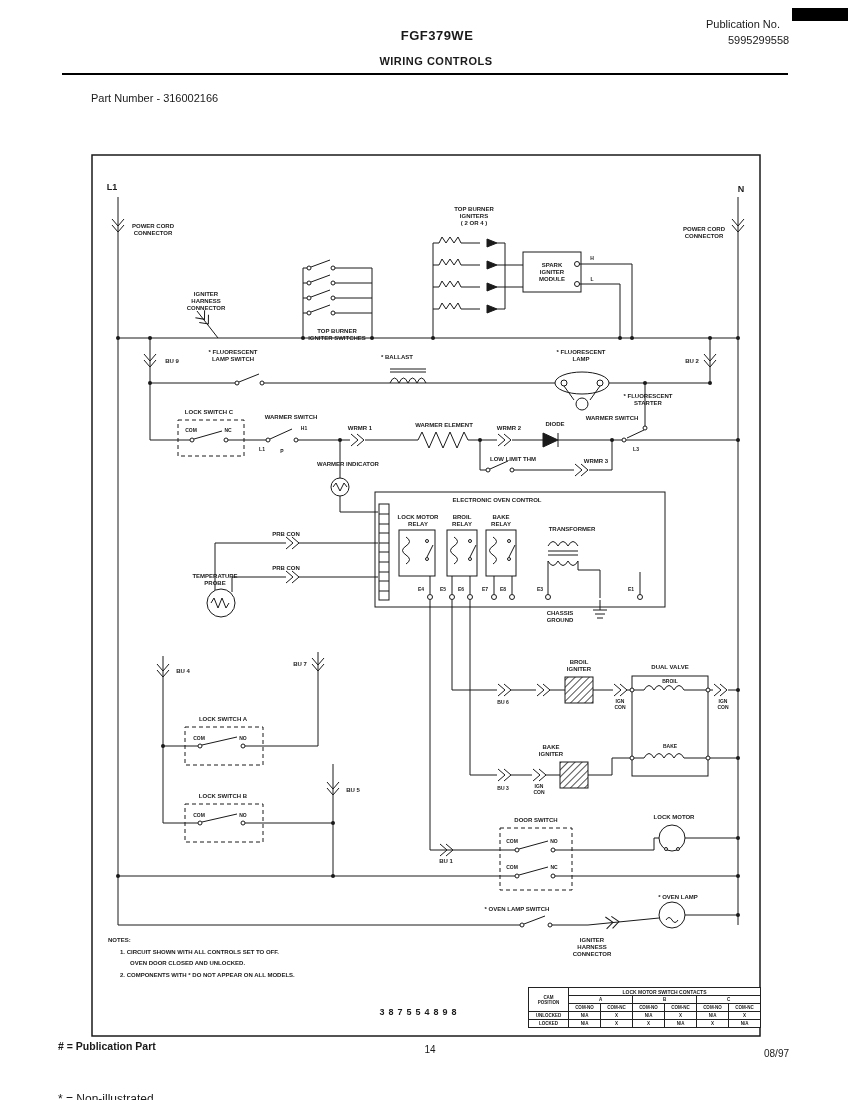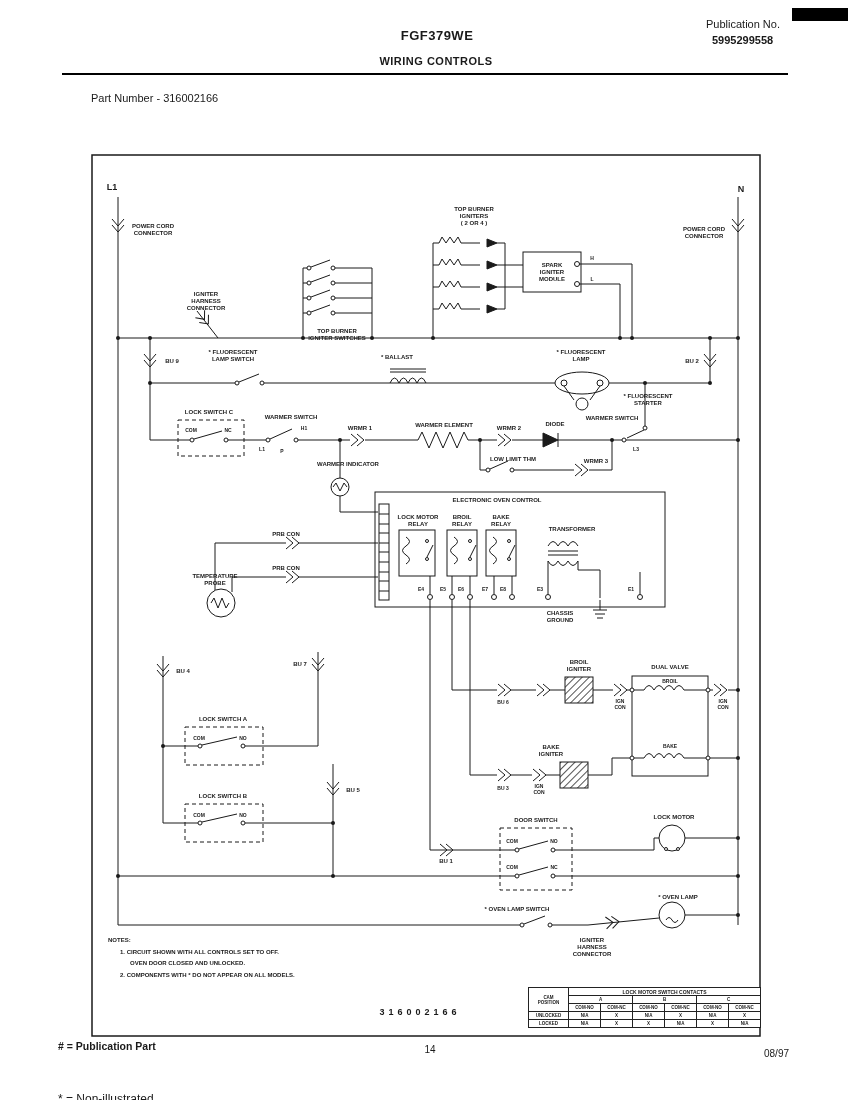--- a/index.html
+++ b/index.html
@@ -5,21 +5,21 @@
   * { margin:0; padding:0; box-sizing:border-box; }
   body { background:#fff; font-family:"Liberation Sans", sans-serif; }
   #page { position:relative; width:848px; height:1100px; background:#ffffff; color:#1a1a1a; overflow:hidden; }
   .abs { position:absolute; }
   .lbl { position:absolute; transform:translate(-50%,-50%); font-size:6px; font-weight:700;
          line-height:1.15; text-align:center; white-space:pre-line; color:#1a1a1a; }
   .lbl.sm { font-size:5px; }
   .lbl.big { font-size:9px; }
   .hdr-model { left:437px; top:28px; transform:translateX(-50%); font-size:13px; font-weight:700; letter-spacing:.5px; }
   .hdr-pub-label { left:706px; top:18px; font-size:11px; }
-  .hdr-pub-num { left:712px; top:34px; font-size:11px; font-weight:700; }
+  .hdr-pub-num { left:728px; top:34px; font-size:11px; font-weight:400; }
   .redact-bar { left:792px; top:8px; width:56px; height:13px; background:#000; }
   .hdr-title { left:436px; top:55px; transform:translateX(-50%); font-size:11px; font-weight:700; letter-spacing:.5px; }
   .hdr-rule { left:62px; top:73px; width:726px; height:2px; background:#000; }
   .hdr-part { left:91px; top:92px; font-size:11px; }
   .notes { left:108px; top:935px; font-size:6px; font-weight:700; }
   .notes div { line-height:11.5px; white-space:pre; }
   .diag-pn { left:420px; top:1007px; transform:translateX(-50%); font-size:9px; font-weight:700; letter-spacing:4px; }
   .ftr-func { left:58px; top:1040px; font-size:10.5px; font-weight:700; }
   .ftr-nonill { left:58px; top:1092px; font-size:12px; font-weight:400; }
   .ftr-page { left:430px; top:1044px; transform:translateX(-50%); font-size:10px; }
@@ -437,21 +437,21 @@
 CONNECTOR</div>
   </div>
 
   <div class="abs notes">
     <div>NOTES:</div>
     <div style="padding-left:12px">1. CIRCUIT SHOWN WITH ALL CONTROLS SET TO OFF.</div>
     <div style="padding-left:22px">OVEN DOOR CLOSED AND UNLOCKED.</div>
     <div style="padding-left:12px">2. COMPONENTS WITH * DO NOT APPEAR ON ALL MODELS.</div>
   </div>
 
-  <div class="abs diag-pn">316002166</div>
+  <div class="abs diag-pn">387554898</div>
 
   <table class="contact-table">
     <colgroup>
         <col style="width:40px">
         <col span="6" style="width:32px">
       </colgroup>
     <tbody>
         <tr>
       <td rowspan="3" class="cam">CAM
 POSITION</td>

